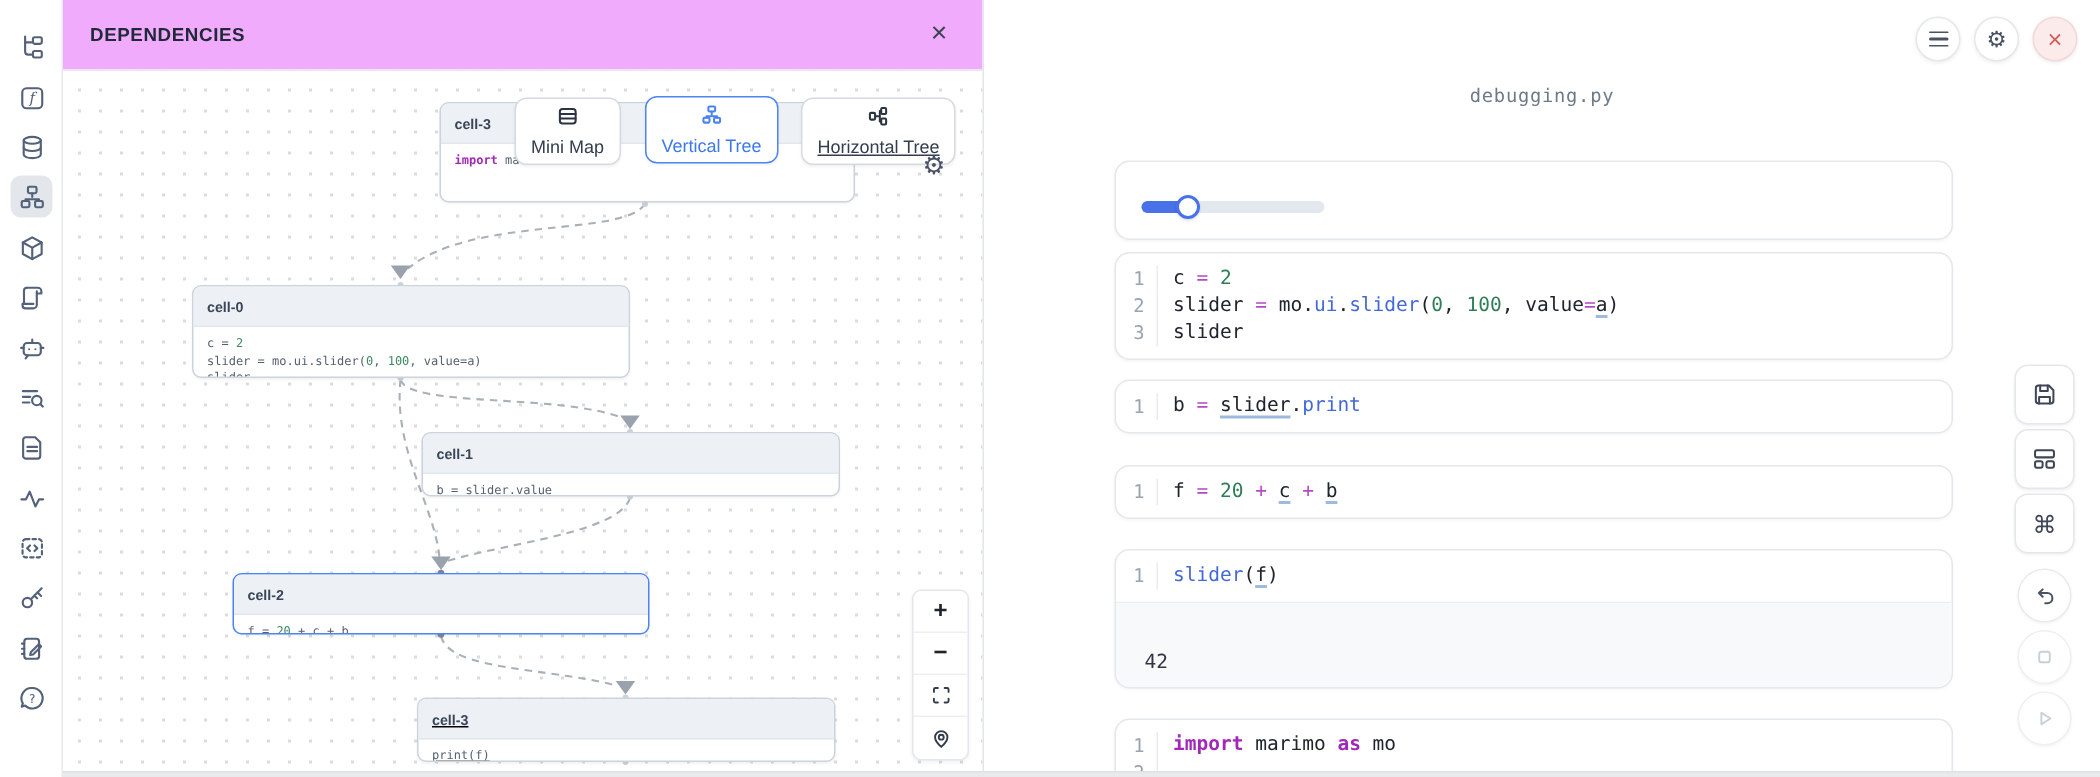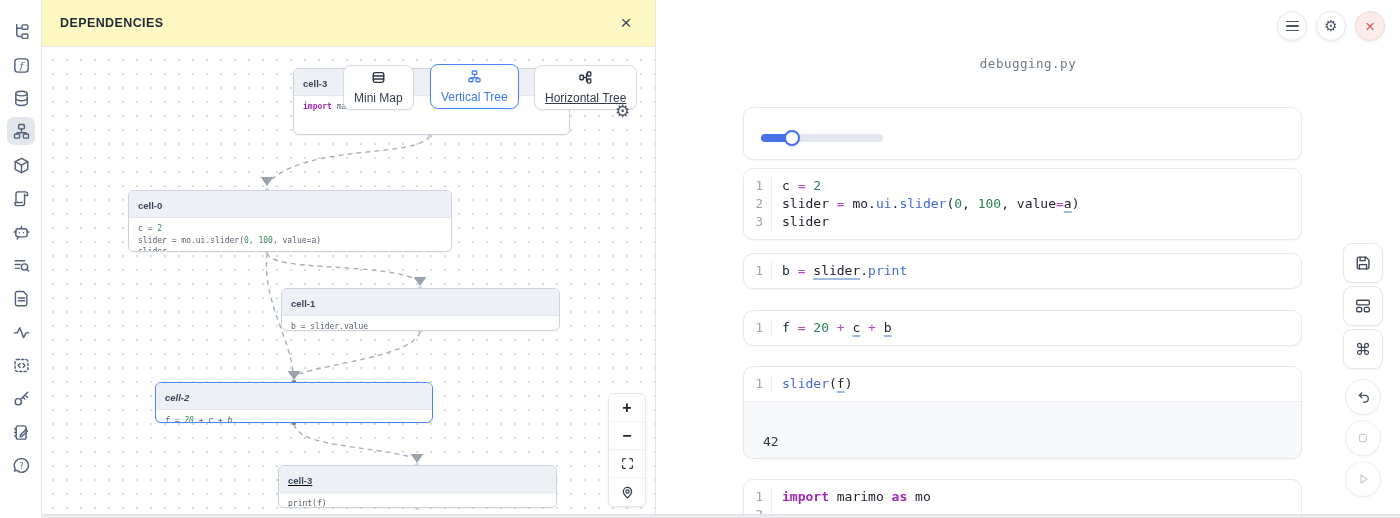--- a/index.html
+++ b/index.html
@@ -12,32 +12,32 @@
     border-right:1px solid #e6e9ed; z-index:30; }
   .rail-btn { position:absolute; left:7px; width:28px; height:28px; border-radius:7px;
     display:flex; align-items:center; justify-content:center; cursor:pointer; color:#54617a; }
   .rail-btn.selected { background:#e3e7ec; }
   .rail-btn svg { stroke:#54617a; fill:none; stroke-width:1.5; stroke-linecap:round; stroke-linejoin:round; }
 
   
   .dep-panel { position:absolute; left:42px; top:0; width:614px; height:518px; background:#fff;
     border-right:1px solid #e2e5ea; overflow:hidden; }
   .dep-header { position:relative; height:47px; border-bottom:1px solid #e8eaee;
-    display:flex; align-items:center; padding:0 18px; background:#fef9c3; z-index:20; }
+    display:flex; align-items:center; padding:0 18px; background:#f0abfc; z-index:20; }
   .dep-title { font-size:12.5px; font-weight:bold; letter-spacing:.4px; color:#1f2937; }
   .dep-close { position:absolute; right:18px; top:12px; width:22px; height:22px; display:flex;
     align-items:center; justify-content:center; font-size:19px; color:#3c4454; cursor:pointer; }
   .graph { position:absolute; left:0; top:47px; right:0; bottom:0;
     background-image:radial-gradient(circle, #d8dce1 1px, transparent 1.3px);
     background-size:14px 14px; background-position:4px 6px; }
   .edges { position:absolute; left:0; top:-47px; width:614px; height:518px; pointer-events:none; }
 
   .gnode { position:absolute; background:#fff; border:1px solid #ccd3dd; border-radius:6px;
     box-shadow:0 1px 2px rgba(16,24,40,.05); overflow:hidden; cursor:pointer; }
-  .gnode.selected { border:1.5px solid #4c86f0;font-style:italic; }
+  .gnode.selected { border:1.5px solid #4c86f0; }
   .node-title-bar { background:#edf1f6; border-bottom:1px solid #e2e7ee; padding:4px 9px; }
   .node-title { font-size:9.5px; font-weight:bold; color:#3a4557; }
   .node-code { padding:5px 9px; font-family:"DejaVu Sans Mono", monospace; font-size:8px;
     line-height:11.5px; color:#565f6e; }
   .gline { white-space:pre; }
 
   
   .view-btn { position:absolute; display:flex; align-items:center; gap:6px; background:#fff;
     border:1px solid #d6dbe2; border-radius:8px; padding:4px 10px; font-size:12px; font-weight:500;
     color:#333d4d; box-shadow:0 1px 2px rgba(16,24,40,.06); cursor:pointer; z-index:25; white-space:nowrap;flex-direction:column; }
@@ -252,21 +252,21 @@
         </g>
       </svg>
 
       <div class="gnode" style="left:251px; top:21px; width:277px; height:67px;">
         <div class="node-title-bar"><span class="node-title">cell-3</span></div>
         <div class="node-code">
             <div class="gline"><span class="tk-gk">import</span><span class="tk-gp"> marimo </span><span class="tk-gk">as</span><span class="tk-gp"> mo</span></div>
             <div class="gline">&nbsp;</div>
           </div>
       </div>
-      <div class="gnode" style="left:86px; top:143px; width:324px; height:62px;">
+      <div class="gnode" style="left:86px; top:143px; width:292px; height:62px;">
         <div class="node-title-bar"><span class="node-title">cell-0</span></div>
         <div class="node-code">
             <div class="gline"><span class="tk-gp">c = </span><span class="tk-gn">2</span></div>
             <div class="gline"><span class="tk-gp">slider = mo.ui.slider(</span><span class="tk-gn">0</span><span class="tk-gp">, </span><span class="tk-gn">100</span><span class="tk-gp">, value=a)</span></div>
             <div class="gline"><span class="tk-gp">slider</span></div>
           </div>
       </div>
       <div class="gnode" style="left:239px; top:241px; width:279px; height:43px;">
         <div class="node-title-bar"><span class="node-title">cell-1</span></div>
         <div class="node-code">

